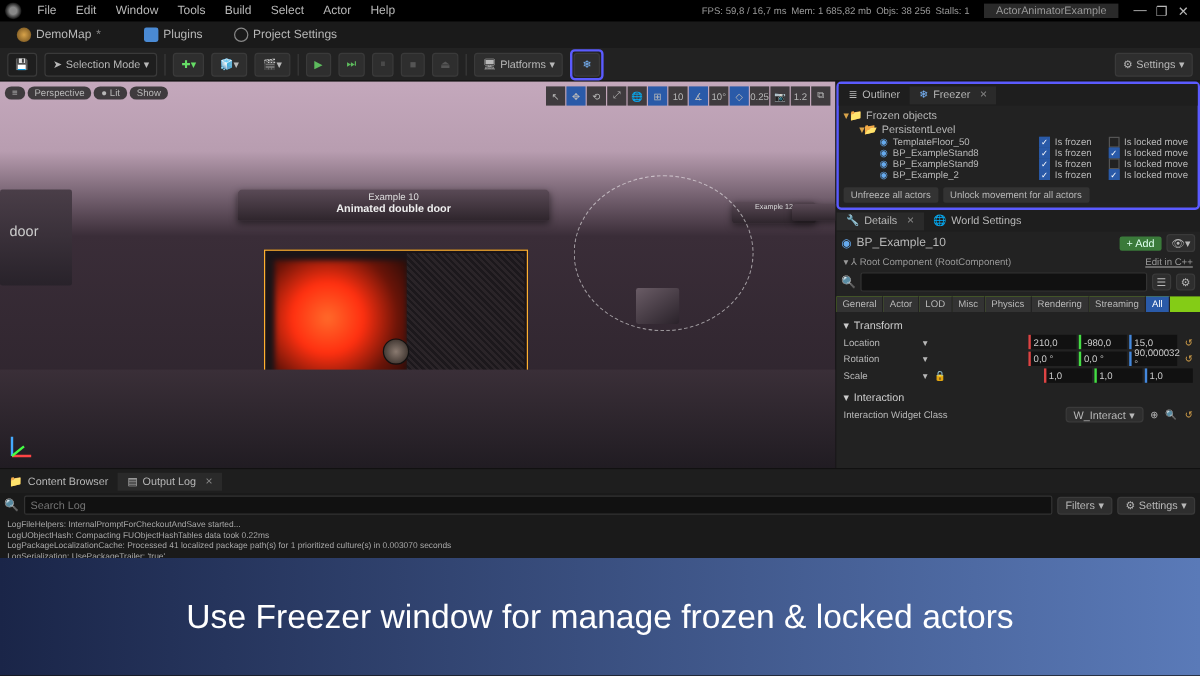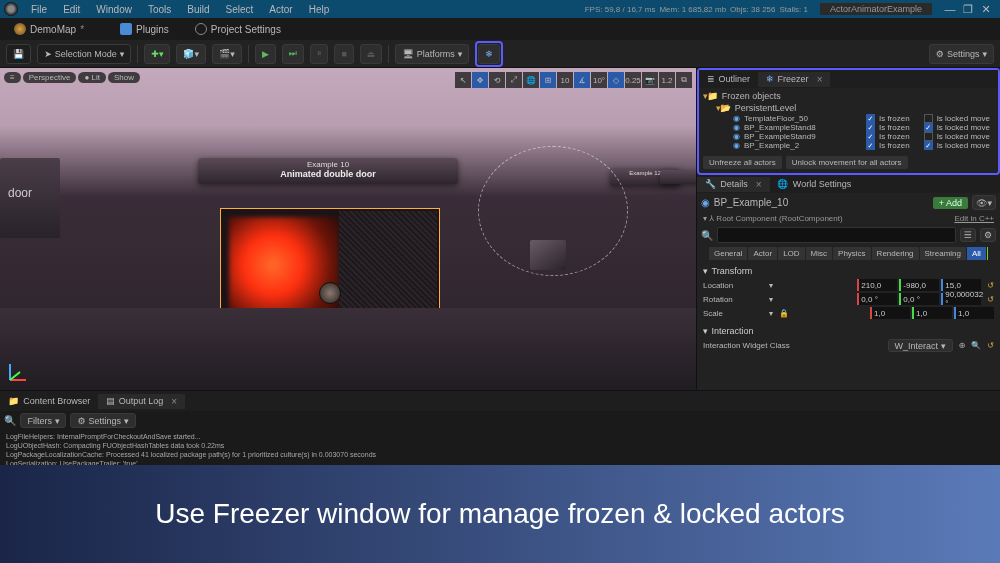--- a/index.html
+++ b/index.html
@@ -1,17 +1,17 @@
 <!DOCTYPE html>
 <html><head>
 <meta charset="utf-8">
 <style>
 *{box-sizing:border-box;margin:0;padding:0;font-family:"Segoe UI",Arial,sans-serif;user-select:none}
 body{width:1000px;height:563px;background:#151515;color:#b8b8b8;font-size:10px;overflow:hidden;position:relative}
-.menubar{height:18px;background:#0c4a6e;display:flex;align-items:center;padding:0 4px;gap:2px}
+.menubar{height:18px;background:#000000;display:flex;align-items:center;padding:0 4px;gap:2px}
 .logo{width:14px;height:14px;background:radial-gradient(circle,#888 30%,#111 70%);border-radius:50%;margin-right:4px}
 .mitem{padding:2px 7px;cursor:pointer;font-size:10px}
 .titleinfo{margin-left:auto;font-size:8px;color:#999;display:flex;gap:4px;align-items:center}
 .titlebox{background:#2a2a2a;padding:1px 10px;font-size:9px;margin-left:8px}
 .winbtns{display:flex;gap:6px;margin-left:10px;margin-right:4px}
 .winbtn{width:12px;height:12px;display:flex;align-items:center;justify-content:center;cursor:pointer;font-size:11px}
 .tabbar{height:22px;background:#1a1a1a;display:flex;align-items:center;gap:2px;padding-left:6px}
 .tabx{display:flex;align-items:center;gap:4px;padding:2px 8px;font-size:10px}
 .ico{width:12px;height:12px;display:inline-block}
 .toolbar{height:28px;background:#222;display:flex;align-items:center;padding:0 6px;gap:6px;border-bottom:1px solid #111}
@@ -51,21 +51,21 @@
 .fcheck{width:9px;height:9px;border:1px solid #555;display:inline-flex;align-items:center;justify-content:center;font-size:7px}
 .fcheck.on{background:#2a5aa8;border-color:#2a5aa8;color:#fff}
 .factions{display:flex;justify-content:flex-start;gap:4px;padding:4px}
 .fbtn{background:#333;border-radius:2px;padding:2px 6px;font-size:8px;cursor:pointer}
 .details{flex:1;background:#222;display:flex;flex-direction:column;overflow:hidden}
 .dhdr{display:flex;align-items:center;padding:2px 4px;gap:4px}
 .dhdr .name{font-size:10px}
 .addbtn{background:#3a7a3a;border-radius:2px;padding:1px 6px;font-size:9px;margin-left:auto;cursor:pointer;color:#dfe}
 .selrow{background:#2a5aa8;color:#fff;padding:2px 6px;font-size:9px;border-radius:2px;margin:2px 4px}
 .comp{padding:2px 6px;font-size:8px;display:flex;justify-content:space-between;color:#999}
-.cats{display:flex;gap:0;background:#84cc16;margin:2px 12px}
+.cats{display:flex;gap:0;background:#84cc16;margin:2px 0}
 .cat{padding:2px 5px;font-size:8px;cursor:pointer;background:#333;border-right:1px solid #222}
 .cat.active{background:#2a5aa8;color:#fff}
 .section{padding:2px 6px}
 .sechdr{font-size:9px;color:#ccc;display:flex;align-items:center;gap:4px;padding:2px 0}
 .proprow{display:flex;align-items:center;font-size:8px;padding:1px 0;gap:6px}
 .proprow .lbl{width:60px}
 .vec{display:flex;gap:2px;margin-left:auto}
 .vcell{width:40px;height:12px;background:#111;border-left:2px solid;padding:0 2px;font-size:8px;display:flex;align-items:center;color:#ccc}
 .vx{border-color:#d44}
 .vy{border-color:#4d4}
@@ -402,20 +402,21 @@
         <span>Content Browser</span>
       </div>
     <div class="ptab active">
         <span>▤</span>
         <span>Output Log</span>
         <span class="close">×</span>
       </div>
   </div>
   <div class="searchrow">
     <span>🔍</span>
+    <input class="search" placeholder="Search Log" style="">
     <span class="tbtn" style="height:15px"><span>Filters</span> ▾</span>
     <span class="tbtn" style="height:15px">⚙ <span>Settings</span> ▾</span>
   </div>
   <div class="logarea" id="logarea">
       <div>LogFileHelpers: InternalPromptForCheckoutAndSave started...</div>
       <div>LogUObjectHash: Compacting FUObjectHashTables data took  0.22ms</div>
       <div>LogPackageLocalizationCache: Processed 41 localized package path(s) for 1 prioritized culture(s) in 0.003070 seconds</div>
       <div>LogSerialization: UsePackageTrailer: 'true'</div>
       <div>LogSavePackage: Moving output files for package: /Game/Maps/DemoMap</div>
       <div>LogSavePackage: Moving '../../../SpaceRaccoon/Marketplace/ActorAnimator/ExampleProject/ActorAnimatorExample/Saved/DemoMapD6A69D994DBA8777DA17D4BE2613BF82.tmp' to '../../../Space</div>

